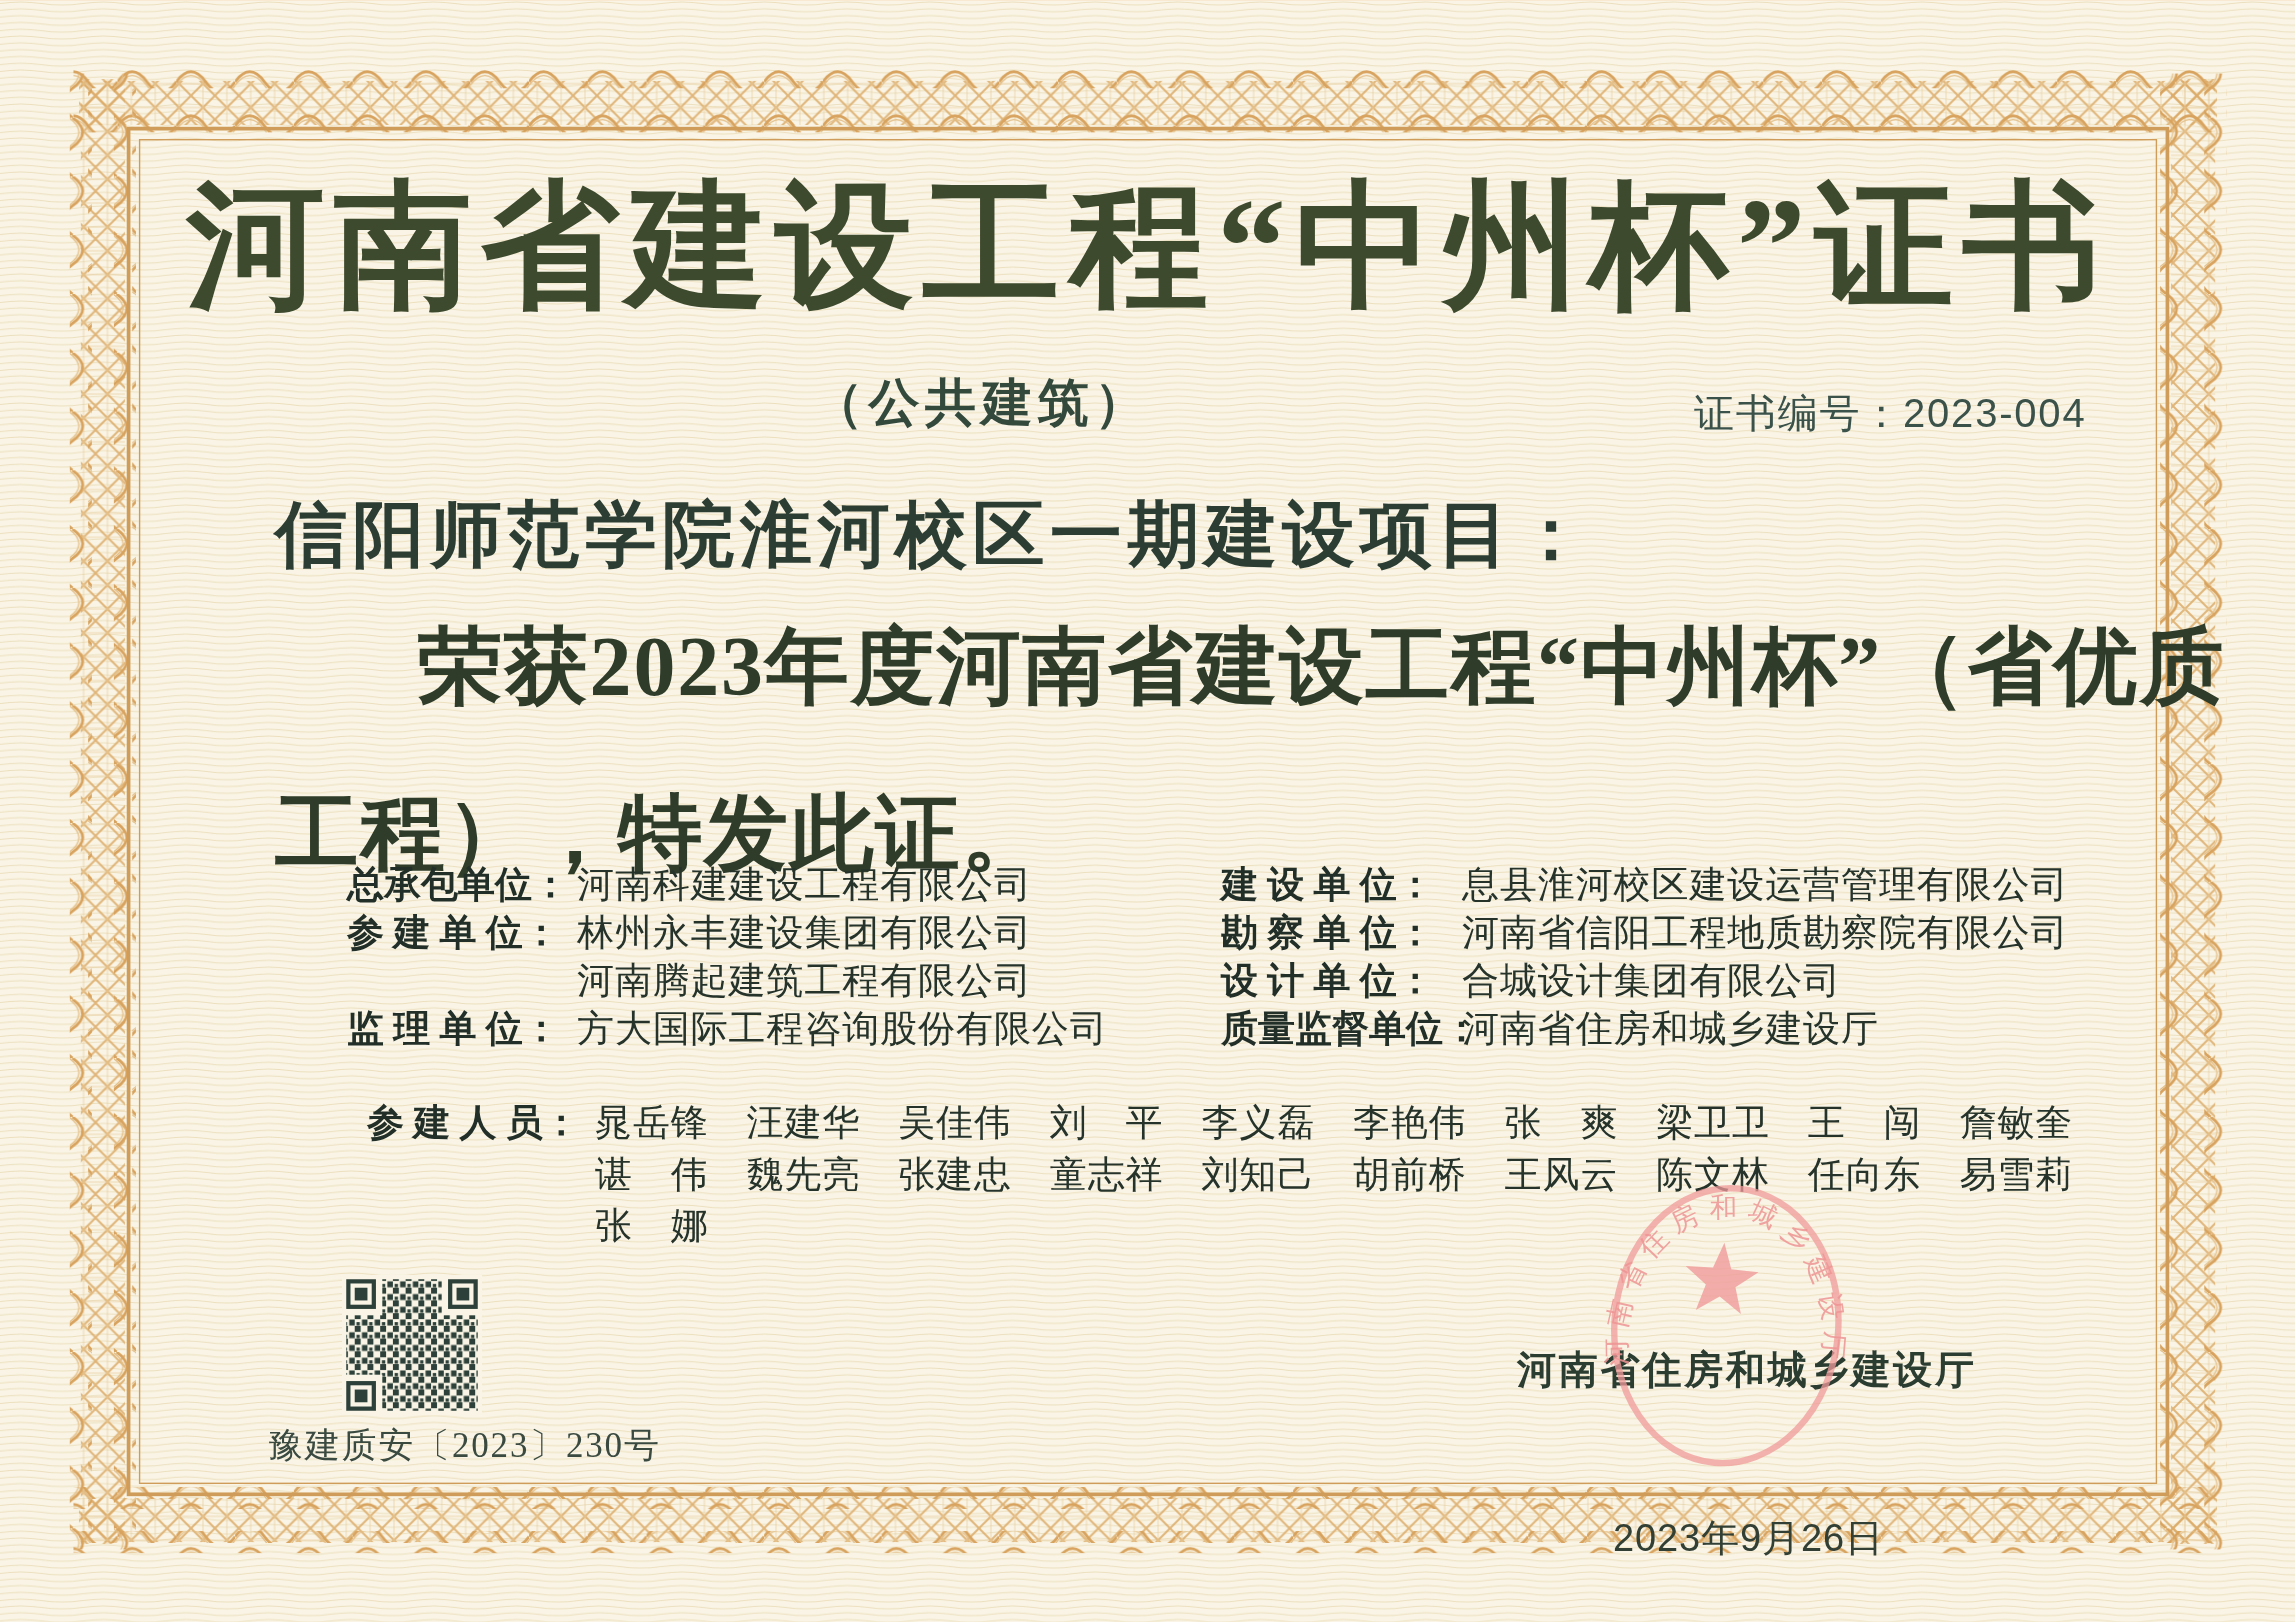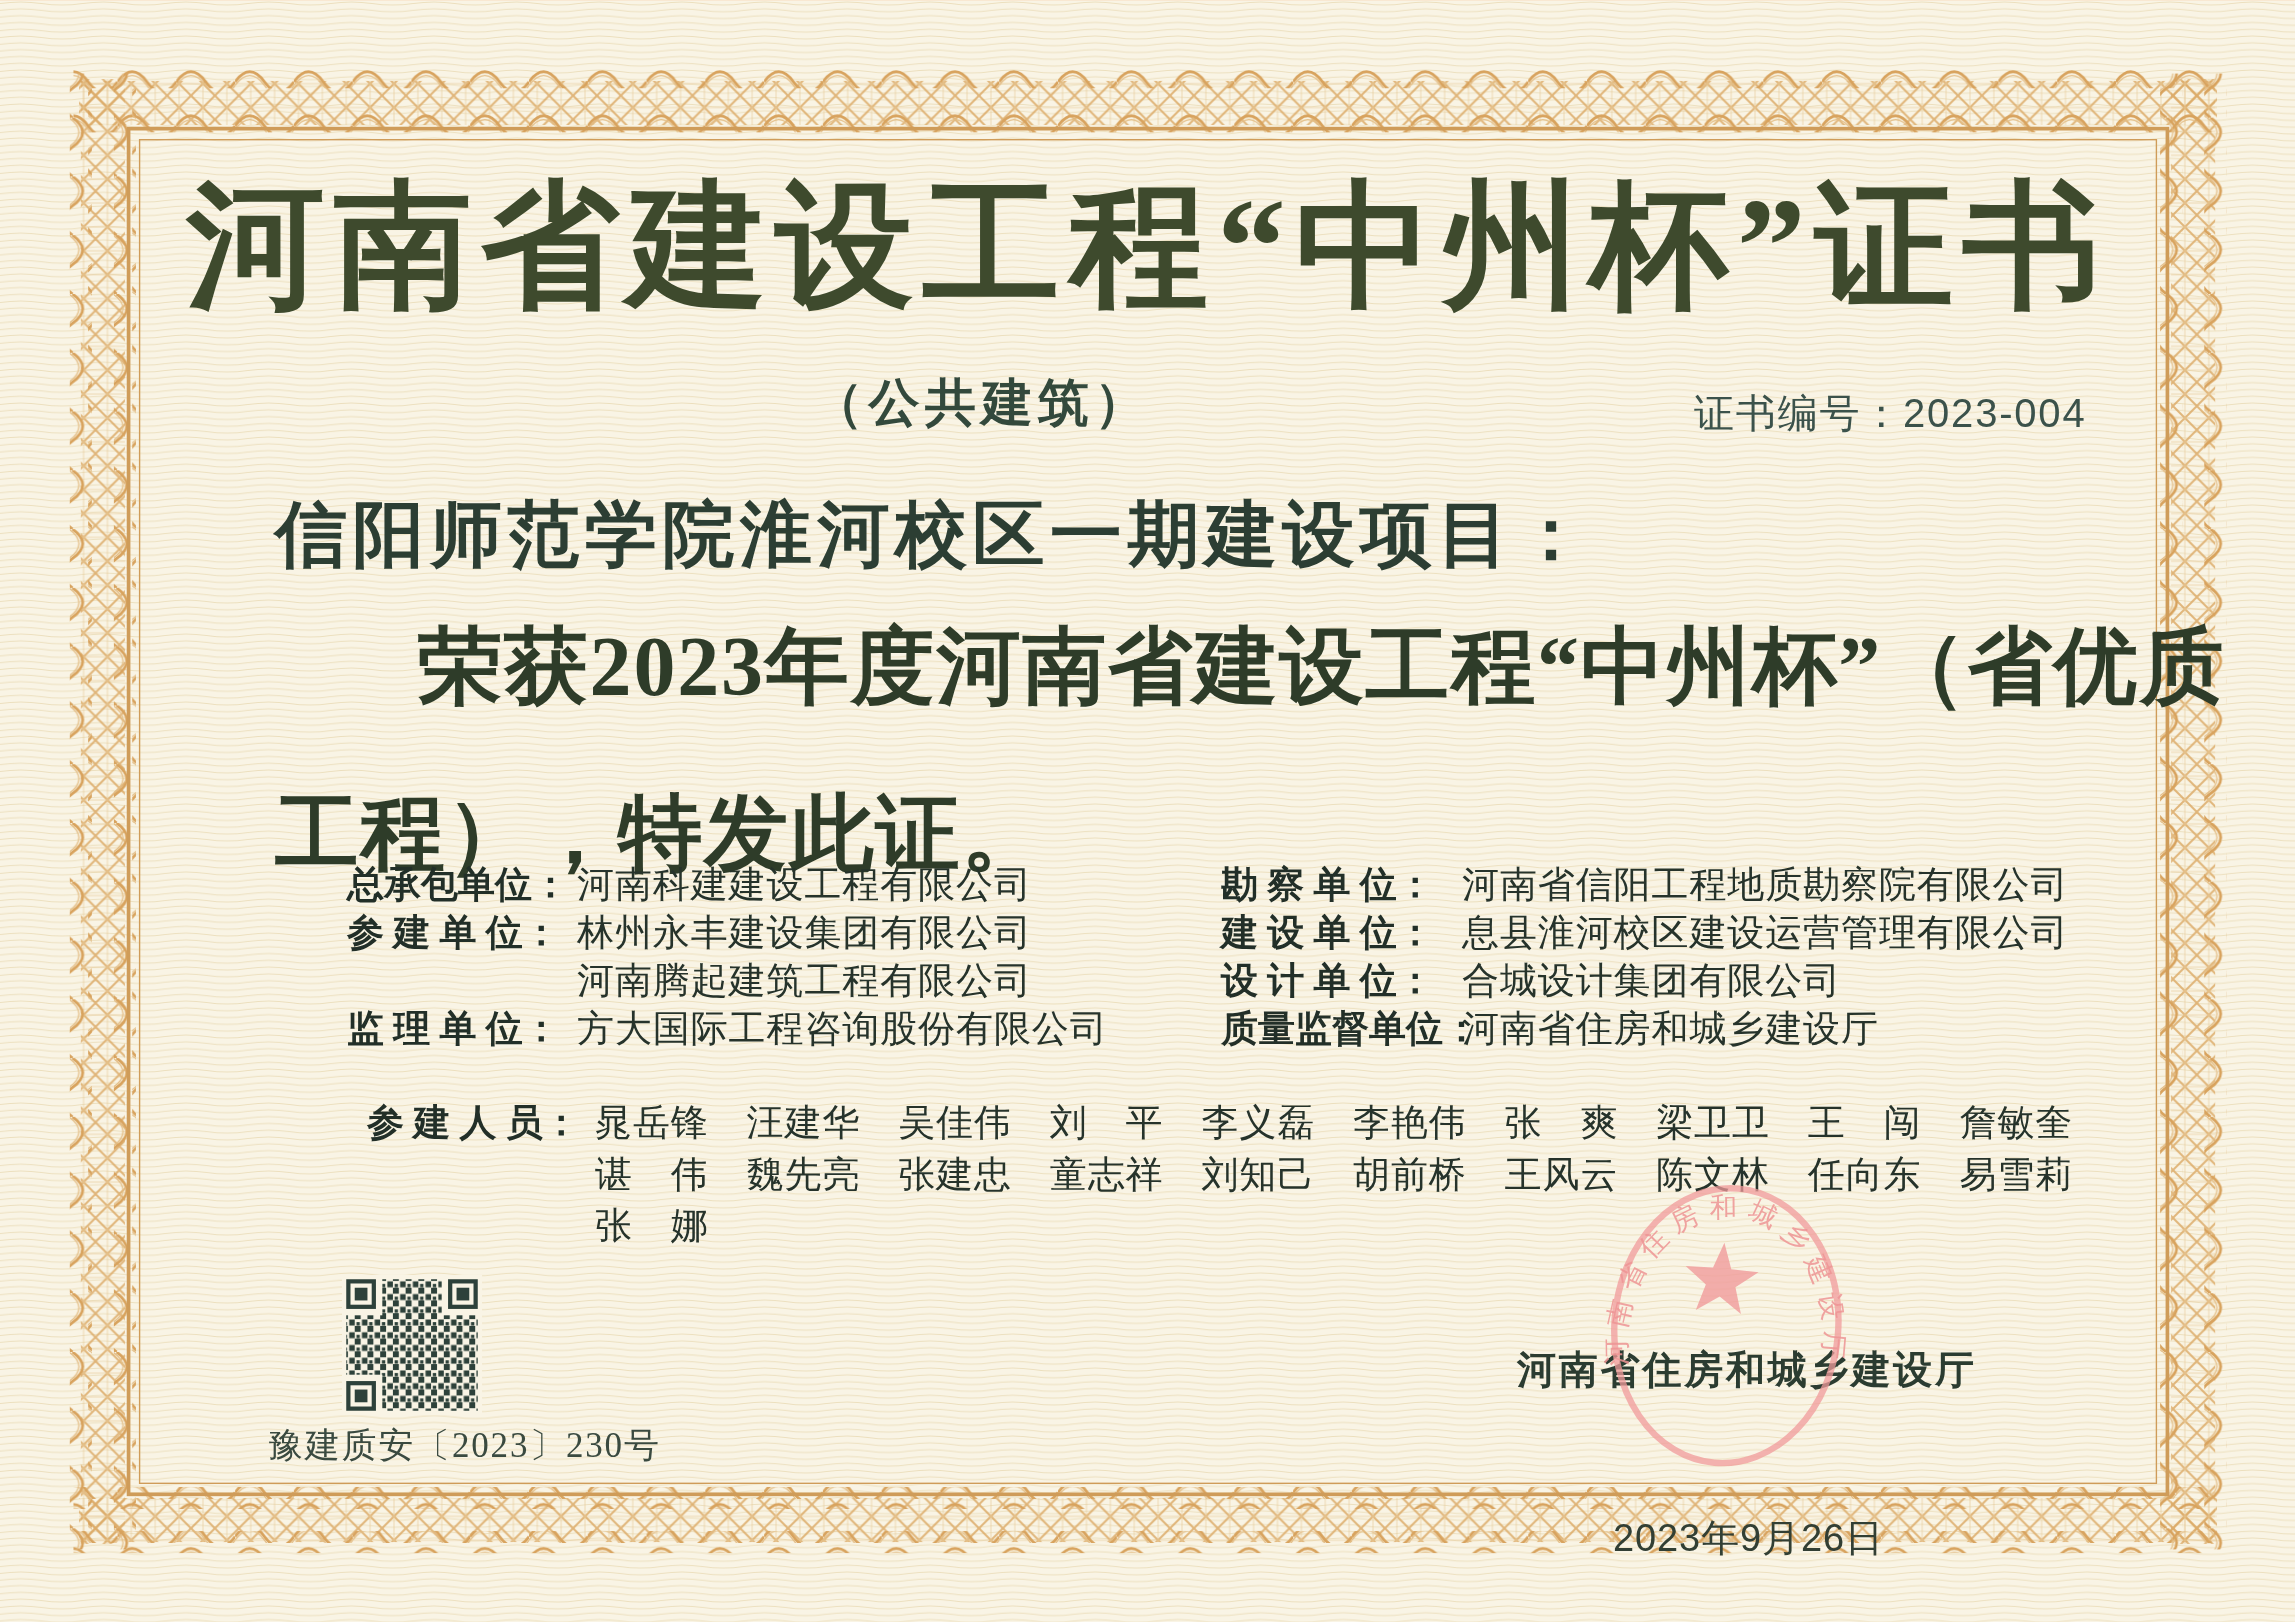--- a/index.html
+++ b/index.html
@@ -140,26 +140,26 @@
       <span class="pvalue">河南腾起建筑工程有限公司</span>
     </div>
     <div class="party-row">
       <span class="plabel">监 理 单 位：</span>
       <span class="pvalue">方大国际工程咨询股份有限公司</span>
     </div>
   </div>
 
   <div class="abs parties rightcol">
     <div class="party-row">
+      <span class="plabel">建 设 单 位：</span>
+      <span class="pvalue">息县淮河校区建设运营管理有限公司</span>
+    </div>
+    <div class="party-row">
       <span class="plabel">勘 察 单 位：</span>
       <span class="pvalue">河南省信阳工程地质勘察院有限公司</span>
-    </div>
-    <div class="party-row">
-      <span class="plabel">建 设 单 位：</span>
-      <span class="pvalue">息县淮河校区建设运营管理有限公司</span>
     </div>
     <div class="party-row">
       <span class="plabel">设 计 单 位：</span>
       <span class="pvalue">合城设计集团有限公司</span>
     </div>
     <div class="party-row">
       <span class="plabel">质量监督单位：</span>
       <span class="pvalue">河南省住房和城乡建设厅</span>
     </div>
   </div>

